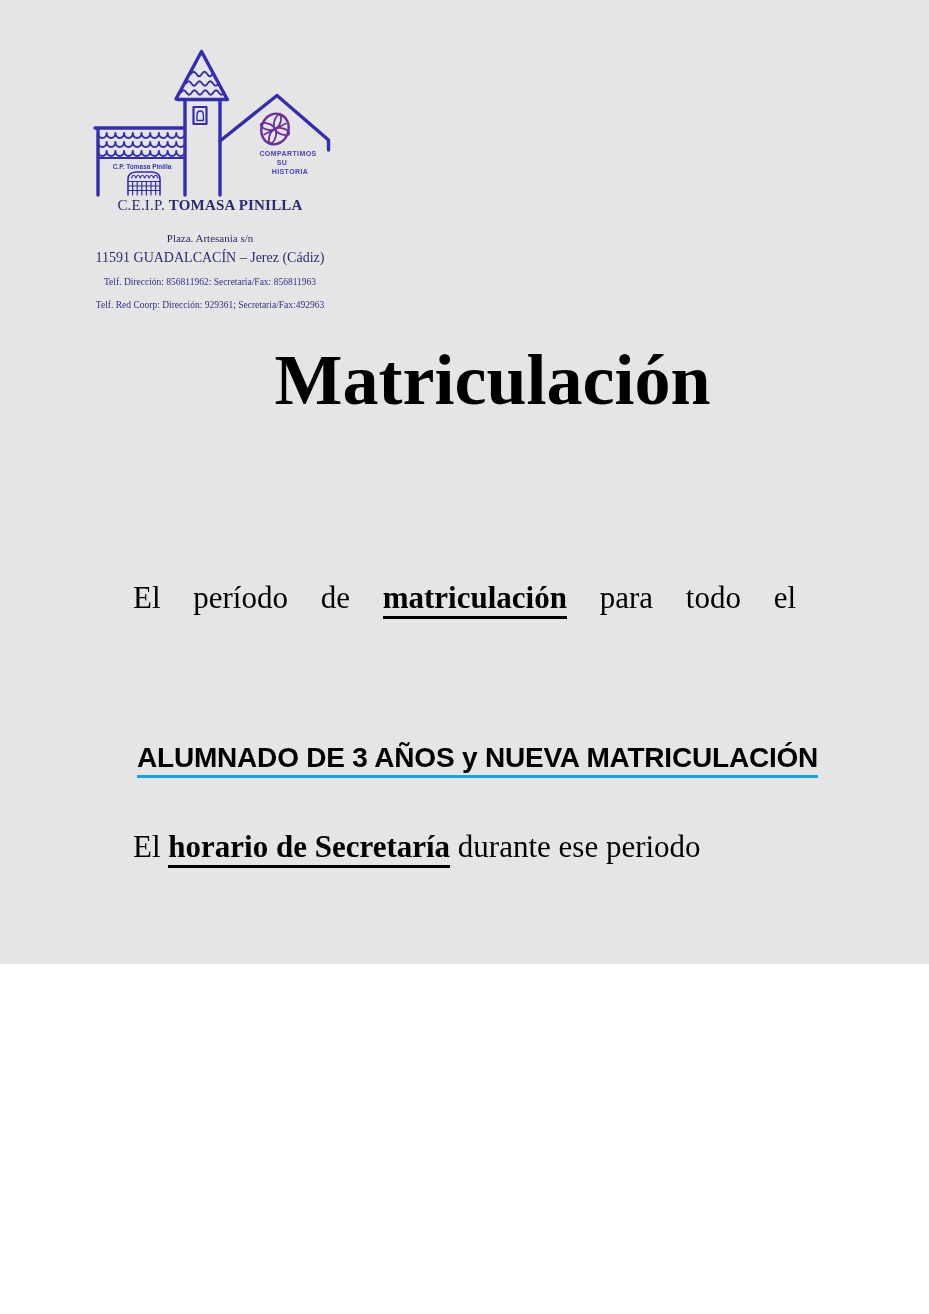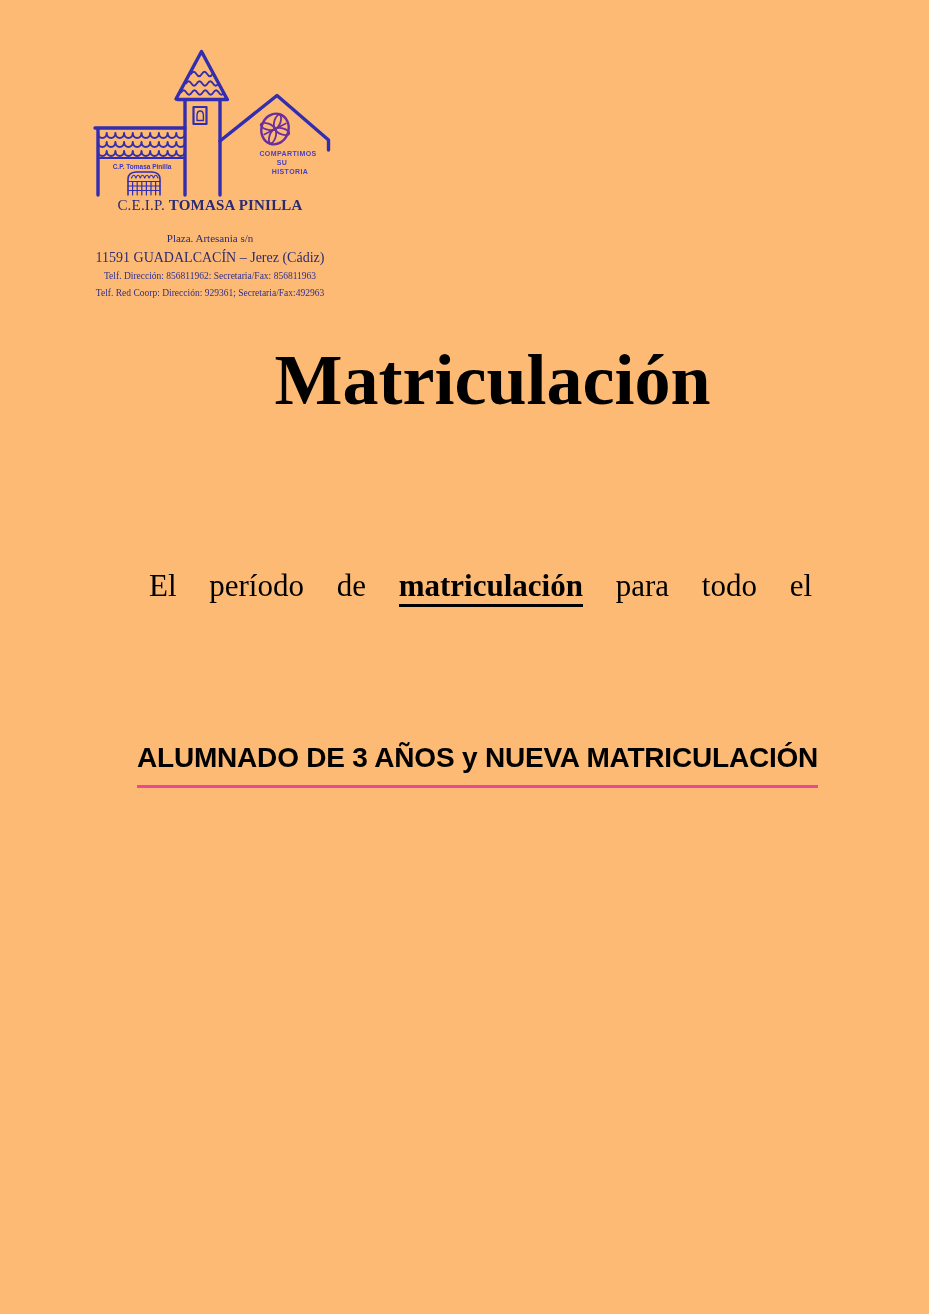--- a/index.html
+++ b/index.html
@@ -1,43 +1,43 @@
 <!DOCTYPE html>
 <html><head>
 <meta charset="utf-8">
 <style>
   * { margin:0; padding:0; box-sizing:border-box; }
   html,body { background:#ffffff; }
   body { width:929px; height:1314px; font-family:"Liberation Serif", serif; color:#000; }
-  .page { position:relative; width:929px; height:1314px; background:#fdba74; overflow:hidden; }
+  .page { position:relative; width:929px; height:964px; background:#e5e5e5; overflow:hidden; }
 
   
   .logo-block { position:absolute; left:85px; top:45px; width:250px; text-align:center; color:#2b2b72; }
   .logo-svg { display:block; width:250px; height:152px; }
   .school-line { font-size:15px; letter-spacing:.2px; white-space:nowrap; }
   .school-line b { font-weight:700; }
   .addr1 { font-size:11px; margin-top:18px; white-space:nowrap; }
   .addr2 { font-size:14px; margin-top:6px; white-space:nowrap; }
-  .phone { font-size:9.5px; line-height:12.5px; margin-top:4px; white-space:nowrap; color:#2e2e8f; }
+  .phone { font-size:9.5px; line-height:12.5px; margin-top:10px; white-space:nowrap; color:#2e2e8f; }
 
   
   .title { position:absolute; top:336px; left:0; width:100%; padding-left:56px;
            text-align:center; font-weight:700; font-size:72px; line-height:88px; color:#000; }
 
   
   .para { position:absolute; left:133px; width:663px; font-size:31px; line-height:43px; color:#000; }
-  .p1 { top:564px;margin-left:16px; }
+  .p1 { top:576px; }
   .p2 { top:825px; }
   .jline { text-align:justify; text-align-last:justify; }
   .bu { font-weight:700; border-bottom:3px solid #000; padding-bottom:1px; }
 
   .heading { position:absolute; left:137px; top:742px; width:700px;
              font-family:"Liberation Sans", sans-serif; font-weight:700; font-size:28px;
              letter-spacing:-.2px; white-space:nowrap; color:#000; }
-  .heading span { border-bottom:3px solid #ec4899; padding-bottom:12px; }
+  .heading span { border-bottom:3px solid #0ea5e9; padding-bottom:2px; }
 
   
   .svg-label { font-family:"Liberation Sans", sans-serif; font-size:6.5px; font-weight:700; fill:#3a35c0; }
   .svg-motto { font-family:"Liberation Sans", sans-serif; font-size:7px; font-weight:700; fill:#4a3ec5; letter-spacing:.4px; }
 </style>
 </head>
 <body>
 
 <div class="page">
 
@@ -94,15 +94,16 @@
     <div>Matriculación</div>
   </div>
 
   <div class="para p1">
     <div class="jline"><span>El período de </span><span class="bu">matriculación</span><span> para todo el</span></div>
   </div>
 
   <div class="heading"><span>ALUMNADO DE 3 AÑOS y NUEVA MATRICULACIÓN</span></div>
 
   <div class="para p2">
+    <div><span>El </span><span class="bu">horario de Secretaría</span><span> durante ese periodo</span></div>
   </div>
 
 </div>
 
 </body></html>

